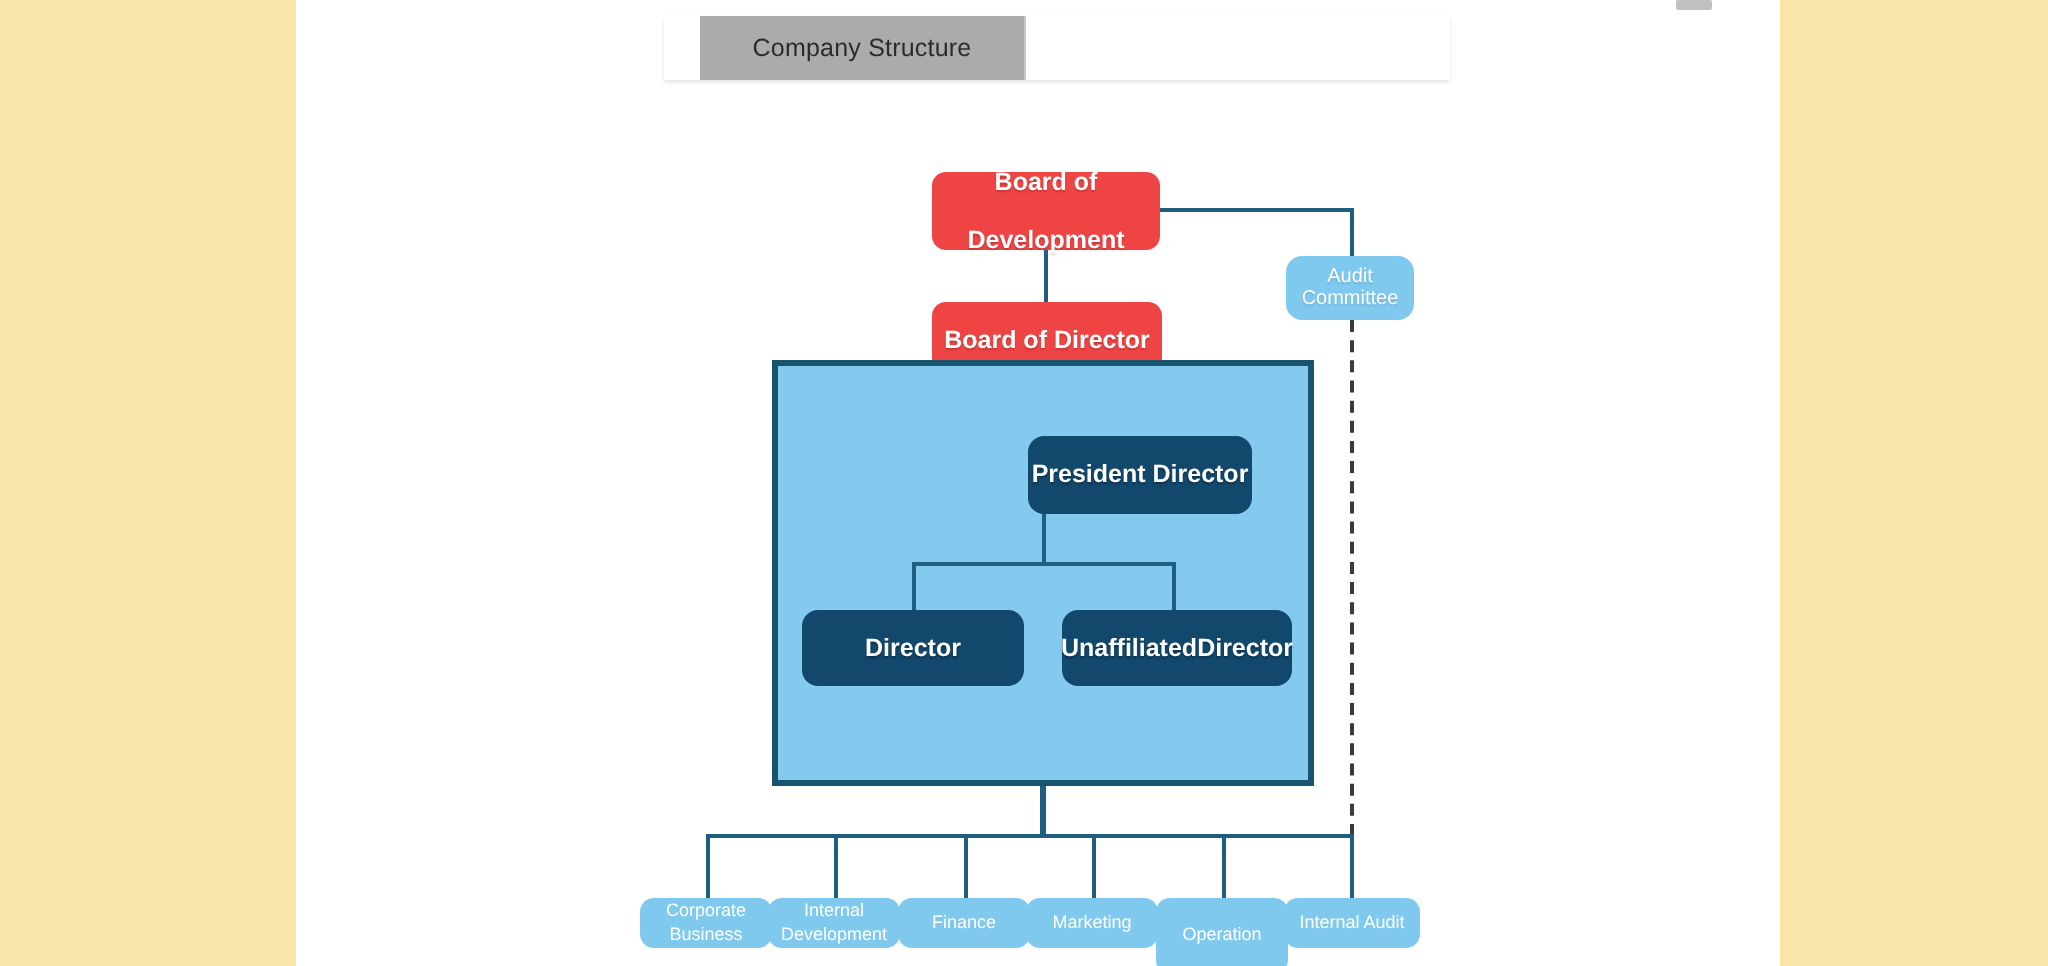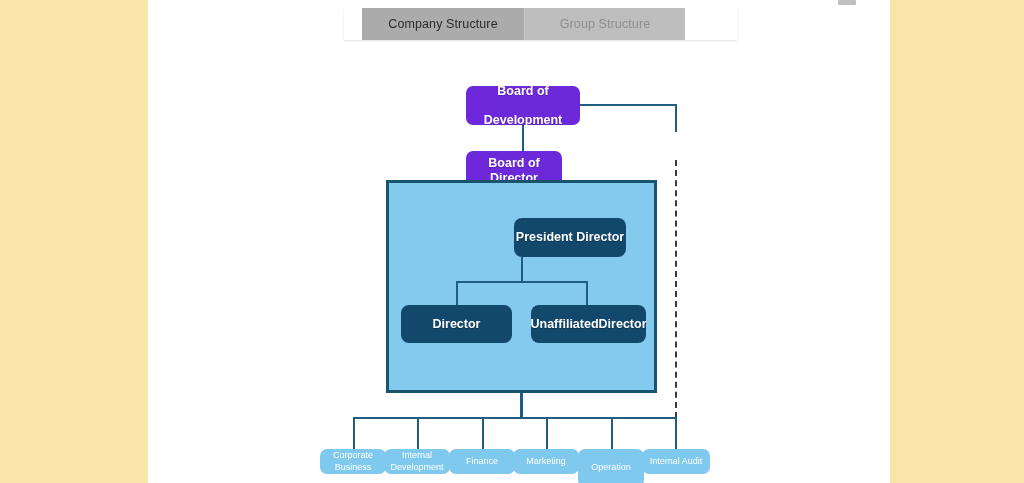--- a/index.html
+++ b/index.html
@@ -45,21 +45,21 @@
     left: 838px; top: 0px;
     width: 18px; height: 5px;
     background: #8c8c8c;
     opacity: 0.55;
     border-radius: 1px;
   }
 
   
   .tabbar {
     position: absolute;
-    left: 344px; top: 8px;
+    left: 332px; top: 8px;
     width: 375px; height: 32px;
     display: flex;
     box-shadow: 0 1px 2px rgba(0,0,0,0.12);
     padding-left: 18px;
   }
   .tab {
     height: 32px;
     display: flex;
     align-items: center;
     justify-content: center;
@@ -91,21 +91,21 @@
     position: absolute;
     box-sizing: border-box;
     display: flex;
     align-items: center;
     justify-content: center;
     text-align: center;
     color: #FFFFFF;
     line-height: 1.15;
   }
   .node-primary {           
-    background: #6d28d9;
+    background: #ef4444;
     border-radius: 7px;
     font-weight: bold;
     font-size: 12.5px;
     text-shadow: 0 1px 1px rgba(0,0,0,0.18);
     gap: 14px;
   }
   .node-dark {              
     background: #11486C;
     border-radius: 8px;
     font-weight: bold;
@@ -158,42 +158,43 @@
 
   <div class="band-left"></div>
   <div class="band-right"></div>
   <div class="page-white"></div>
   <div class="artifact-mark"></div>
 
   <div class="tabbar">
     <div class="tab tab-active">
       <span>Company Structure</span>
     </div>
-    <div class="tab tab-inactive">
-      <span>Group Structure</span>
-    </div>
   </div>
 
   <div class="chart">
 
     <div class="ln ln-h" style="left:432px; top:104px; width:97px;"></div>
     <div class="ln ln-v" style="left:527px; top:104px; height:28px;"></div>
 
     <div class="dashline" style="left:527px; top:160px; height:258px;"></div>
     <div class="ln ln-h" style="left:491px; top:417px; width:38px;"></div>
 
     <div class="ln ln-v" style="left:374px; top:124px; height:27px;"></div>
 
     <div class="node node-primary" style="left:318px; top:86px; width:114px; height:39px; flex-direction:column;">
       <span>Board of</span>
       <span>Development</span>
     </div>
 
-
-    <div class="node node-primary" style="left:318px; top:151px; width:96px; height:39px;">
+    <div class="node node-soft" style="left:495px; top:128px; width:64px; height:32px; flex-direction:column;">
+      <span>Audit</span>
+      <span>Committee</span>
+    </div>
+
+    <div class="node node-primary" style="left:318px; top:151px; width:115px; height:39px;">
       <span>Board of Director</span>
     </div>
 
     <div class="frame" style="left:238px; top:180px; width:271px; height:213px;"></div>
 
     <div class="node node-dark" style="left:318px; top:218px; width:112px; height:39px;margin-left:48px;">
       <span>President Director</span>
     </div>
 
     <div class="ln ln-v" style="left:373px; top:257px; height:25px;"></div>

